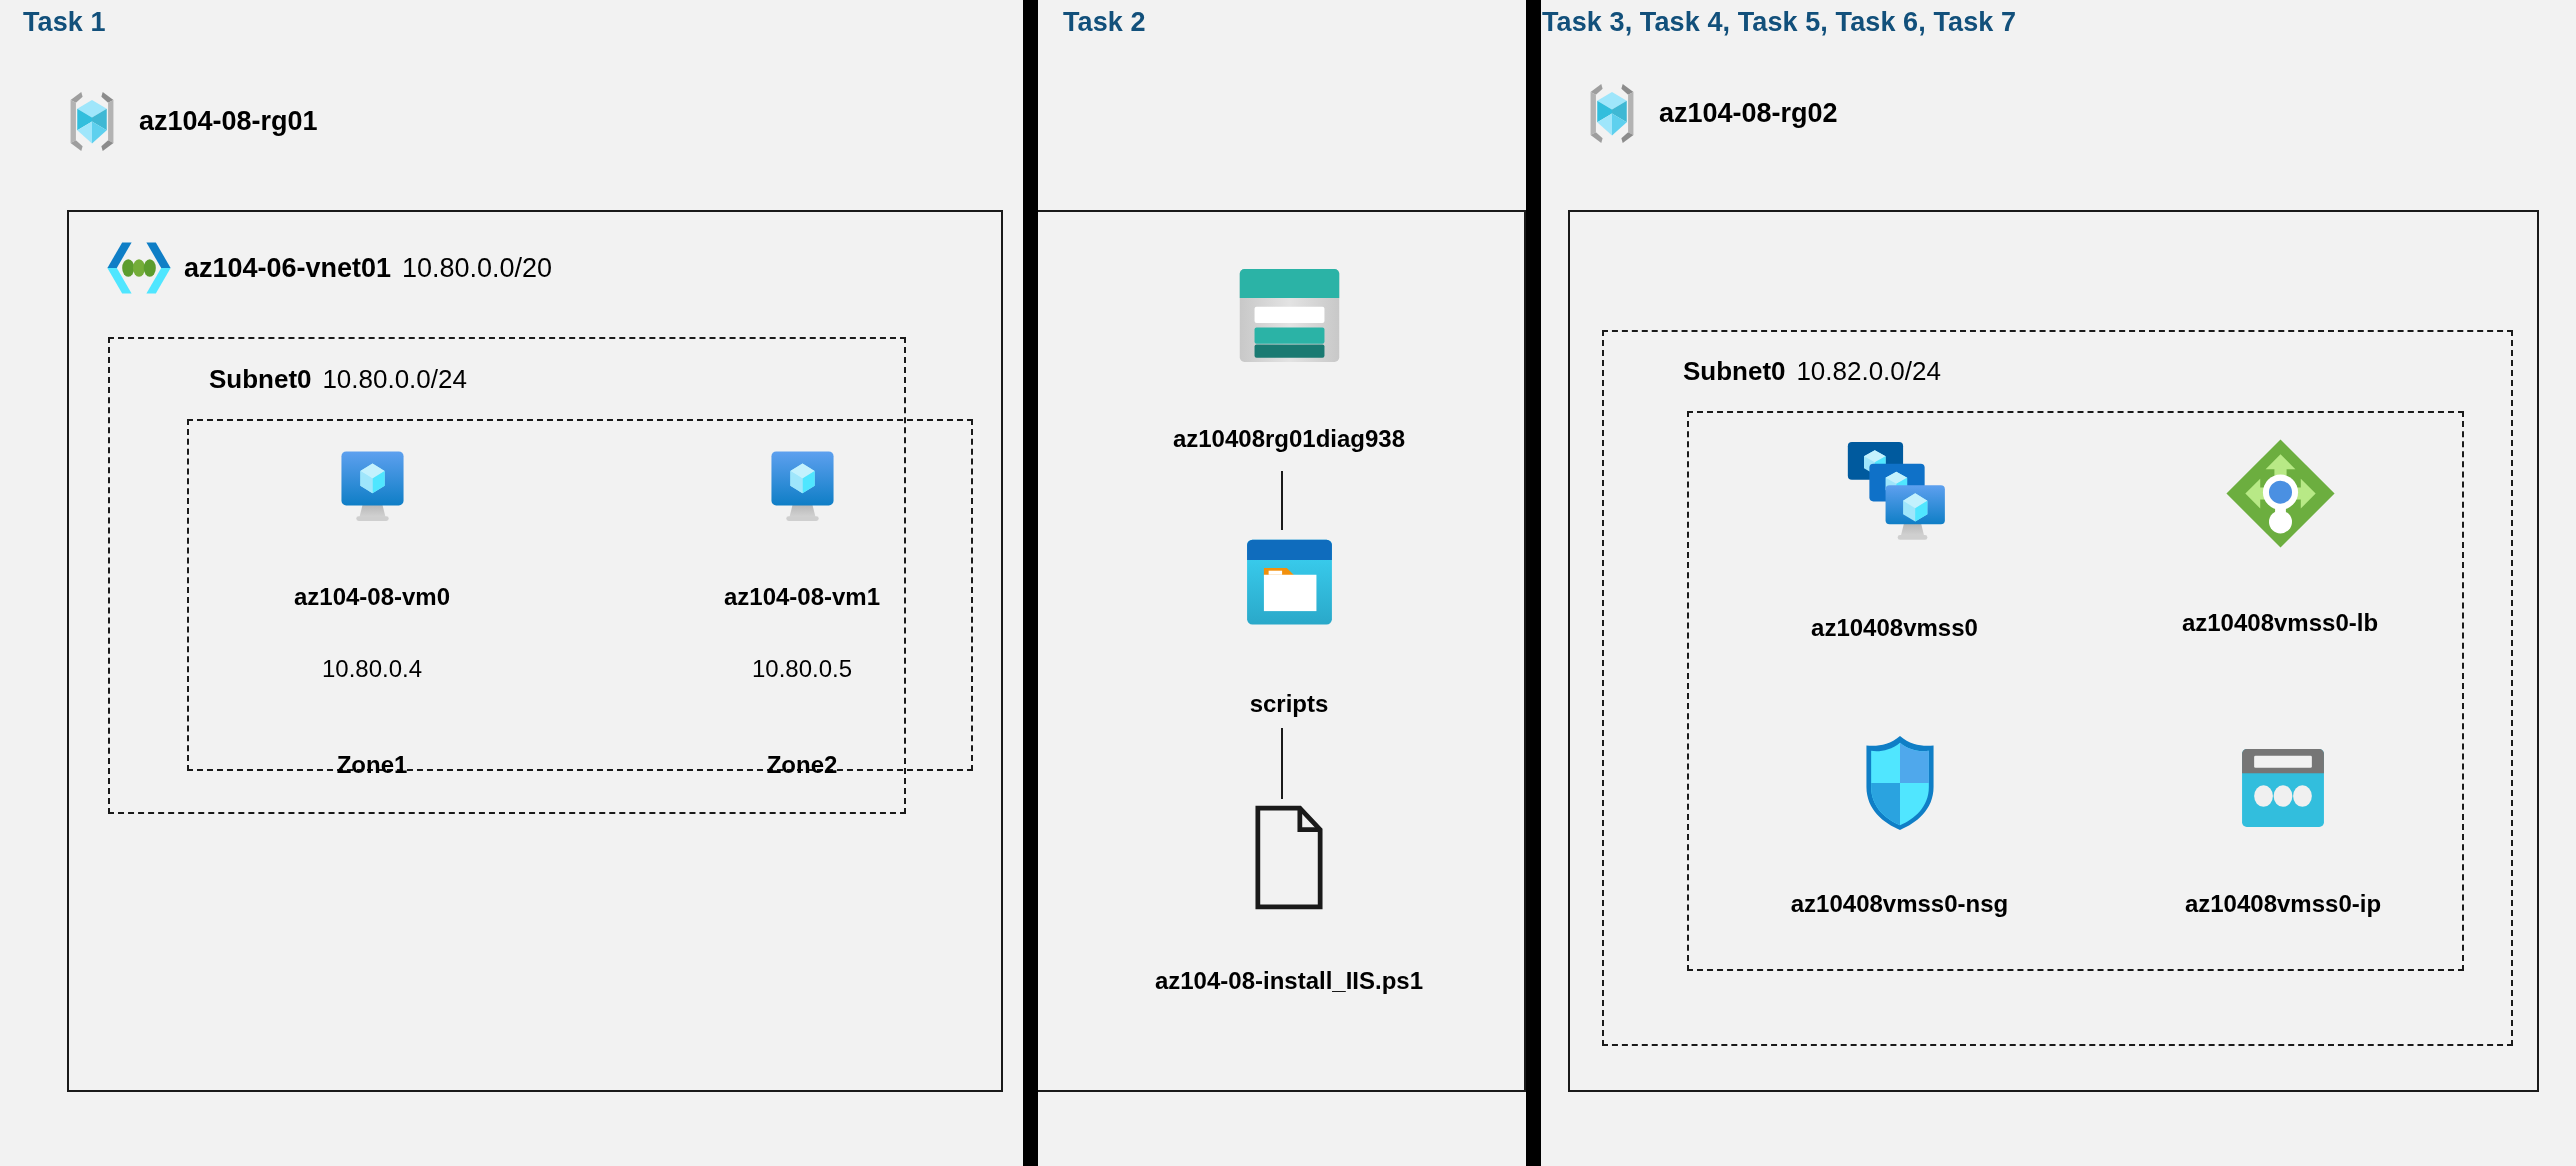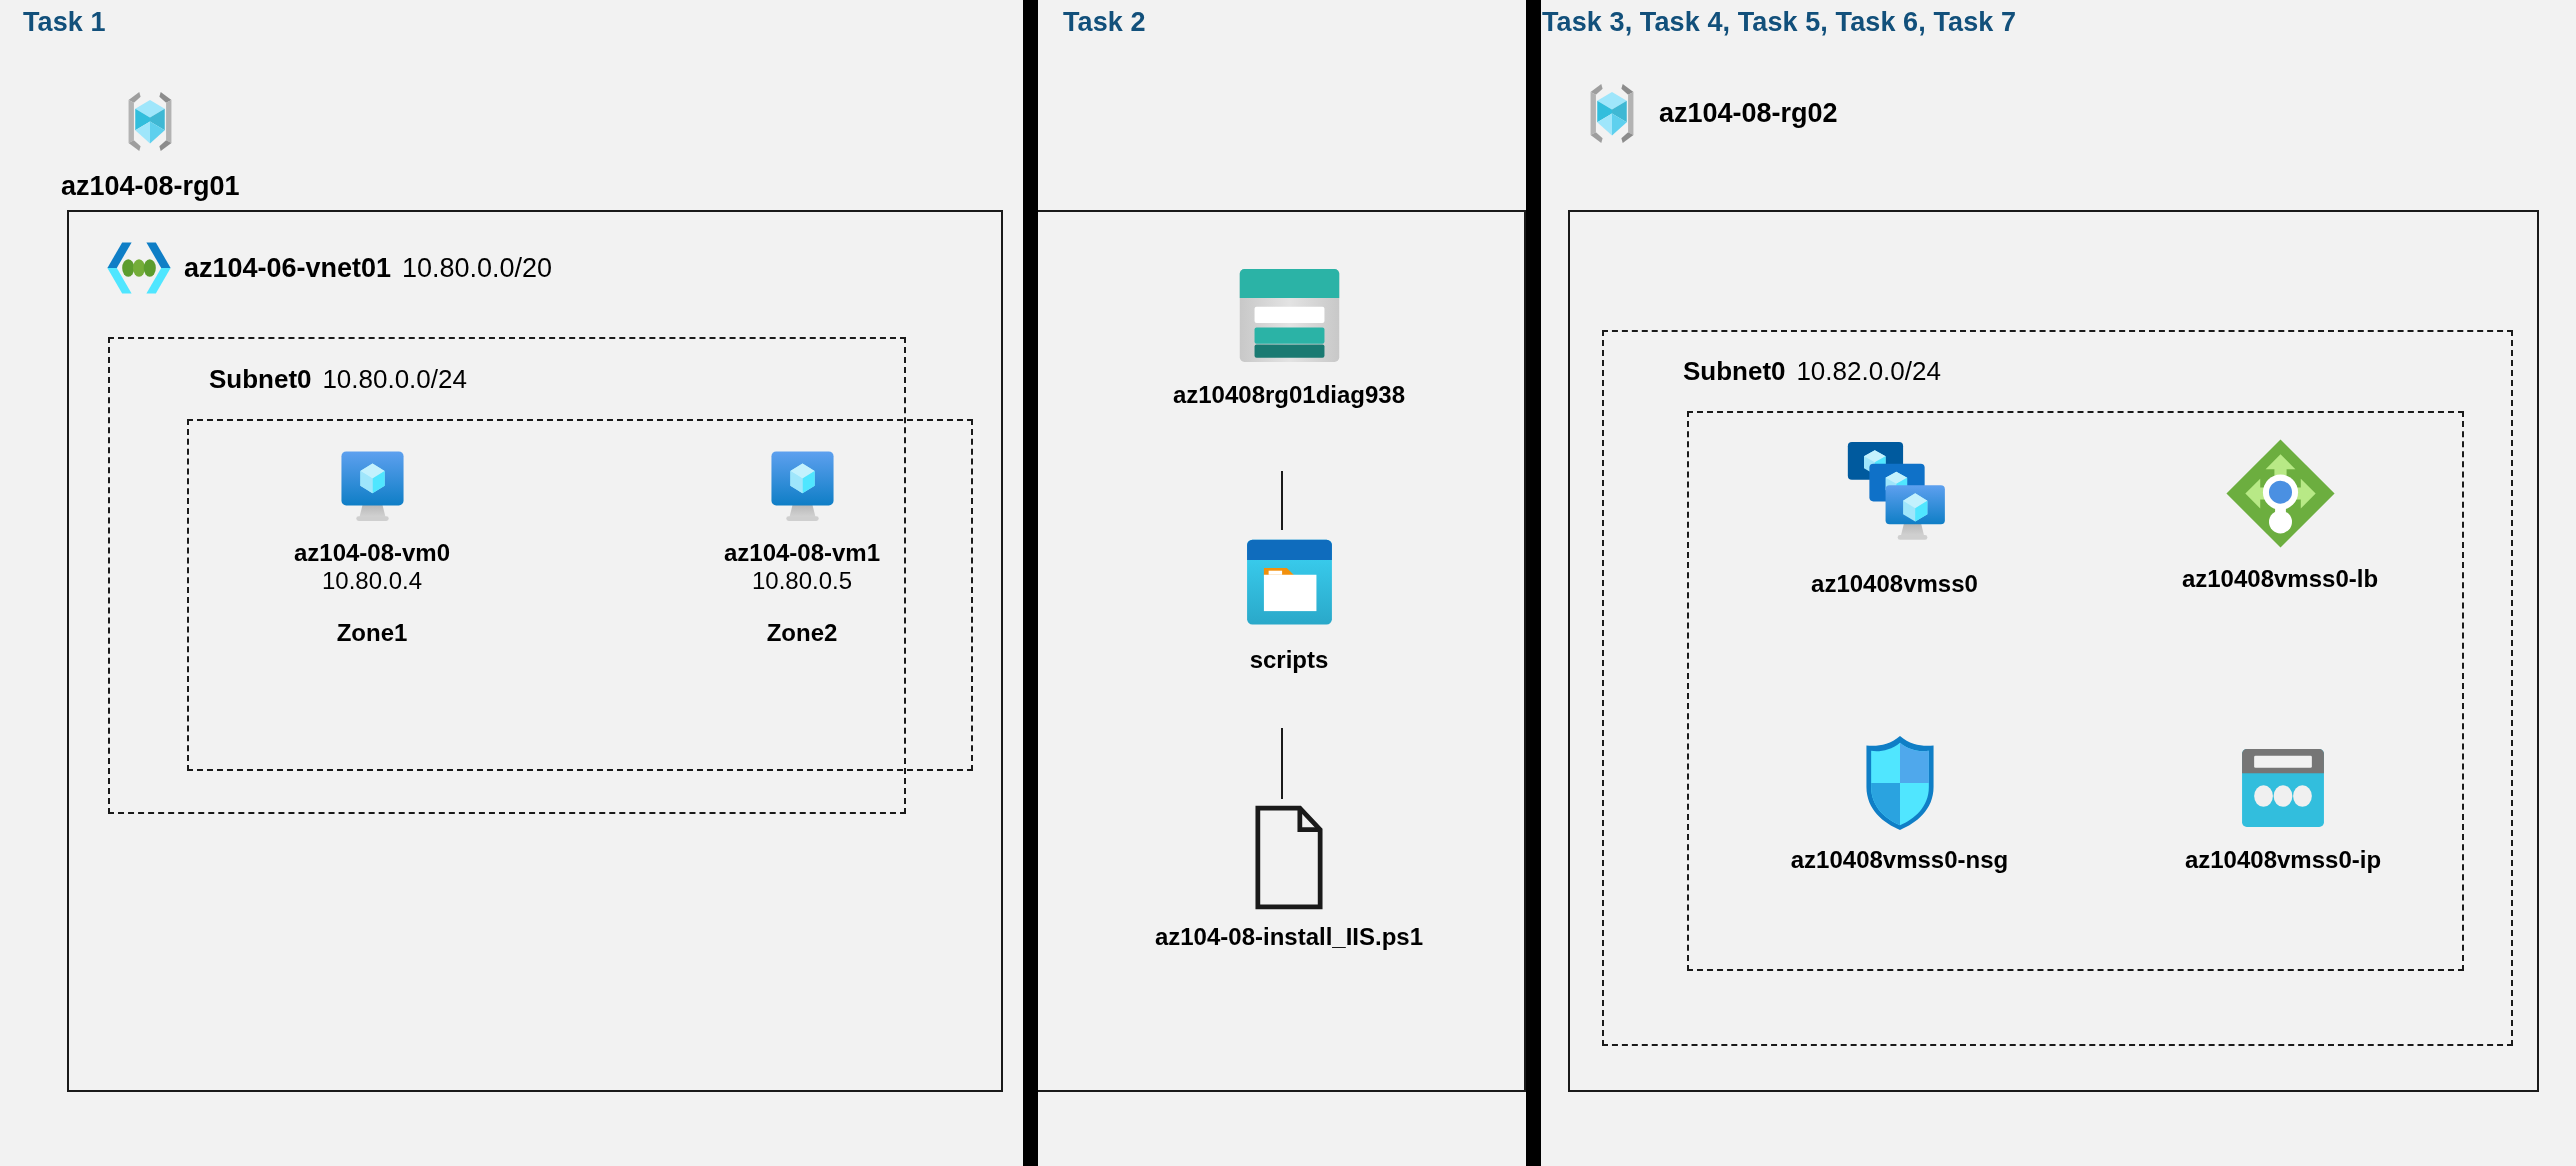--- a/index.html
+++ b/index.html
@@ -28,39 +28,39 @@
   .rg-label{font-size:27px;font-weight:bold;color:#000;white-space:nowrap;}
 
   .vnet-row{position:absolute;display:flex;align-items:center;gap:15px;}
   .vnet-name{font-size:27px;font-weight:bold;white-space:nowrap;}
   .vnet-cidr{font-size:27px;font-weight:normal;white-space:nowrap;}
 
   .subnet-row{position:absolute;white-space:nowrap;}
   .subnet-name{font-size:26px;font-weight:bold;}
   .subnet-cidr{font-size:26px;font-weight:normal;}
 
-  .node{position:absolute;display:flex;flex-direction:column;align-items:center;}
+  .node{position:absolute;display:flex;flex-direction:column;align-items:center;gap:44px;}
   .node .nm{font-size:24px;font-weight:bold;white-space:nowrap;margin-top:12px;text-align:center;line-height:1.18;}
   .node .ip{font-size:24px;font-weight:normal;white-space:nowrap;text-align:center;line-height:1.2;}
   .node .zone{font-size:24px;font-weight:bold;white-space:nowrap;margin-top:23px;text-align:center;}
 
   .connector{position:absolute;width:2px;background:#1a1a1a;}
 
   svg{display:block;}
 </style>
 </head>
 <body>
 
 <div class="canvas">
 
   <div class="col c1">
 
     <div class="task-title" style="left:15px;top:6.7px;">Task 1</div>
 
-    <div class="rg-row" style="left:53px;top:88px;flex-direction:column;">
+    <div class="rg-row" style="left:53px;top:88px;">
       <span>
         <svg width="62" height="67" viewBox="0 0 92 100">
           <path d="M30 6 L14 18 L22 22 L32 13 Z" fill="#9e9e9e"></path>
           <path d="M14 18 L14 82 L22 78 L22 22 Z" fill="#b3b3b3"></path>
           <path d="M14 82 L30 94 L32 87 L22 78 Z" fill="#9e9e9e"></path>
           <path d="M62 6 L78 18 L70 22 L60 13 Z" fill="#8c8c8c"></path>
           <path d="M78 18 L78 82 L70 78 L70 22 Z" fill="#b3b3b3"></path>
           <path d="M78 82 L62 94 L60 87 L70 78 Z" fill="#8c8c8c"></path>
           <path d="M46 18 L68 31 L46 44 L24 31 Z" fill="#9fe6fb"></path>
           <path d="M24 31 L46 44 L46 50 L24 63 Z" fill="#32bedd"></path>

